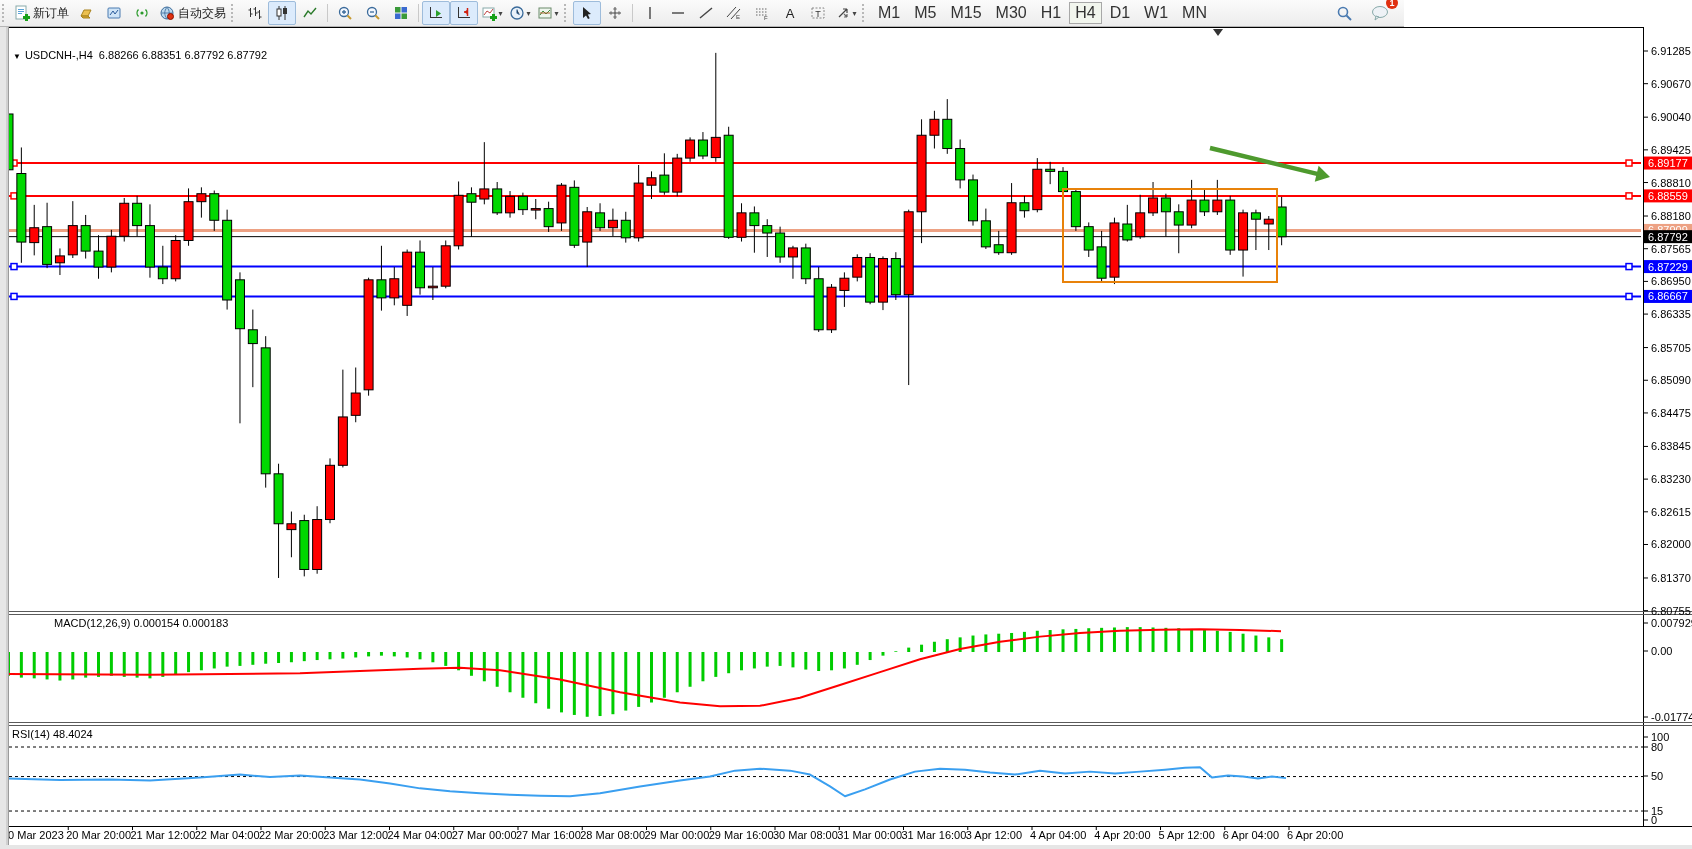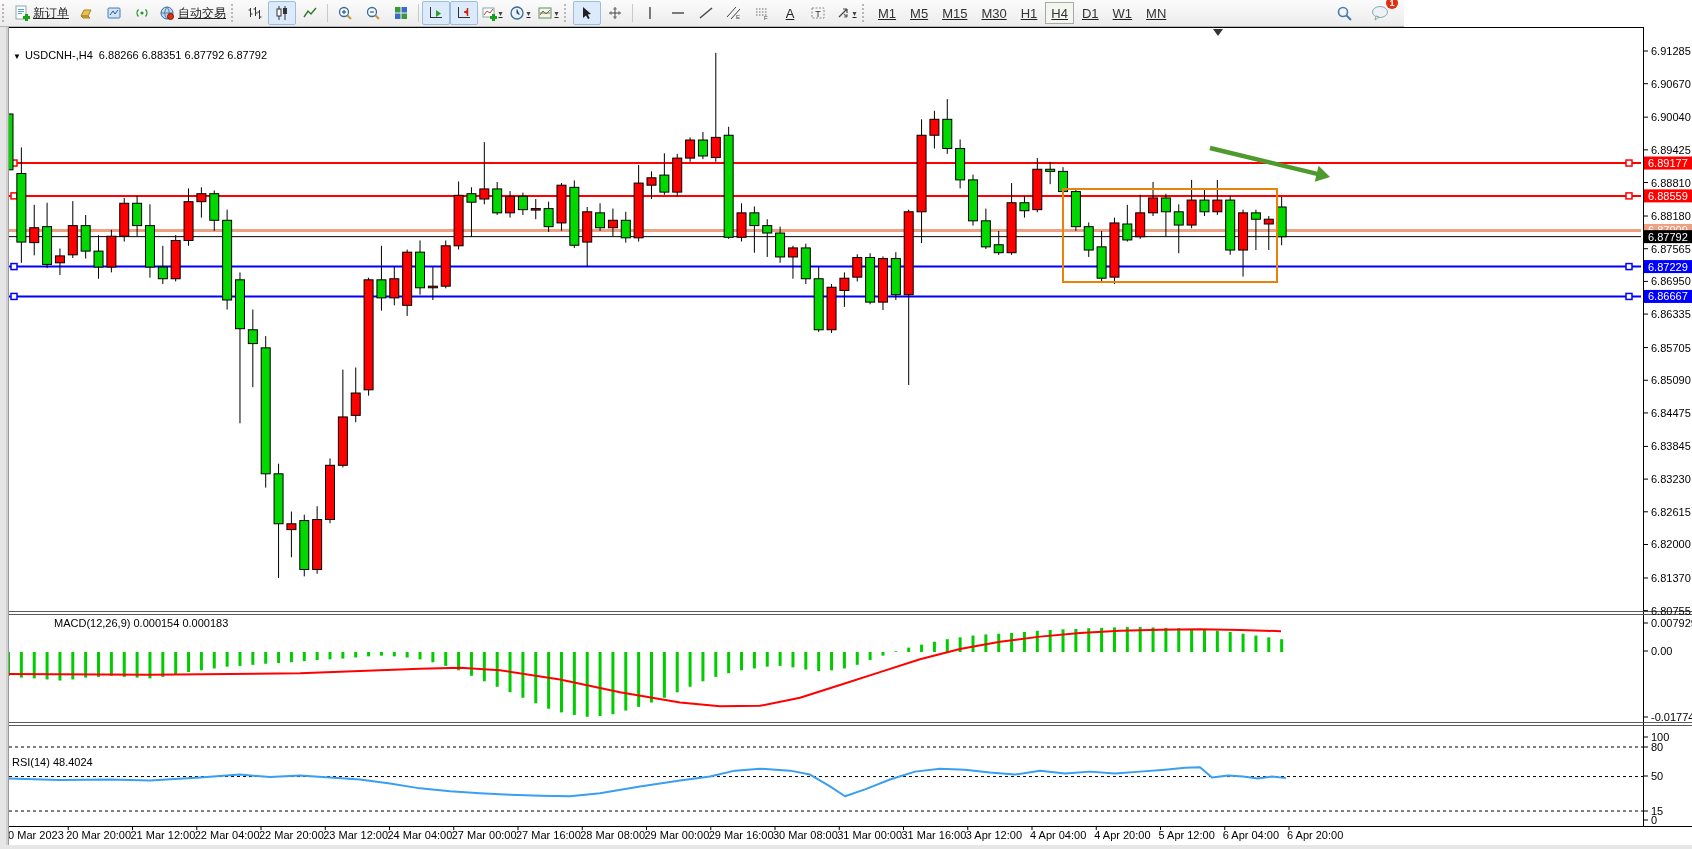--- a/index.html
+++ b/index.html
@@ -1,41 +1,41 @@
 <!DOCTYPE html>
 <html><head>
 <meta charset="utf-8">
 <style>
   html,body{margin:0;padding:0;background:#fff;font-family:"Liberation Sans",sans-serif;}
   #app{position:relative;width:1692px;height:849px;overflow:hidden;background:#fff;}
   
   #toolbar{position:absolute;left:0;top:0;width:1404px;height:26px;
     background:linear-gradient(#fbfbfb,#ececec);border-bottom:1px solid #b5b5b5;
-    display:flex;align-items:center;font-size:12px;color:#222;z-index:5;text-decoration:underline;}
+    display:flex;align-items:center;font-size:12px;color:#222;z-index:5;}
   .tb-grip{width:5px;height:18px;margin:0 2px;border-left:2px dotted #b8b8b8;}
   .tb-sep{width:1px;height:18px;background:#c9c9c9;margin:0 3px;}
   .tb-btn{height:22px;min-width:22px;display:flex;align-items:center;justify-content:center;
     padding:0 2px;border:1px solid transparent;border-radius:2px;cursor:default;}
   .tb-btn.pressed{background:#dcebfc;border:1px solid #9ebcdb;}
   .tb-btn .lbl{margin-left:3px;white-space:nowrap;}
   .tb-btn svg{display:block;}
   .caret{font-size:8px;color:#444;margin-left:1px;}
   .tf-btn{height:20px;padding:0 5px;margin:0 1px;display:flex;align-items:center;justify-content:center;
-    font-size:13px;color:#333;border:1px solid transparent;}
+    font-size:16px;color:#333;border:1px solid transparent;}
   .tf-btn.active{background:#f2f6ee;border:1px solid #a8a8a8;}
   .tb-right{margin-left:auto;display:flex;align-items:center;margin-right:10px;}
   .badge{position:absolute;right:-5px;top:-5px;background:#e03010;color:#fff;border-radius:8px;
     font-size:9px;min-width:12px;height:12px;line-height:12px;text-align:center;font-weight:bold;}
   .glyph{font-size:13px;line-height:13px;}
   
   .panel-label{position:absolute;font-size:11px;color:#000;z-index:3;white-space:pre;}
   #symbol-header{left:13px;top:30px;margin-top:19px;}
   #symbol-header .tri{font-size:8px;margin-right:4px;}
   #macd-label{left:12px;top:617px;padding-left:42px;}
-  #rsi-label{left:12px;top:756px;}
+  #rsi-label{left:12px;top:728px;}
   #cv{position:absolute;left:0;top:0;z-index:1;}
   
   #left-strip{position:absolute;left:0;top:26px;width:8px;height:823px;background:#e6e6e6;
     border-right:1px solid #9a9a9a;box-shadow:inset -2px 0 0 #d0d0d0;z-index:2;}
   #bottom-strip{position:absolute;left:0;top:845px;width:1692px;height:4px;background:#e6e6e6;z-index:2;}
 </style>
 </head>
 <body>
 
 <div id="app">

